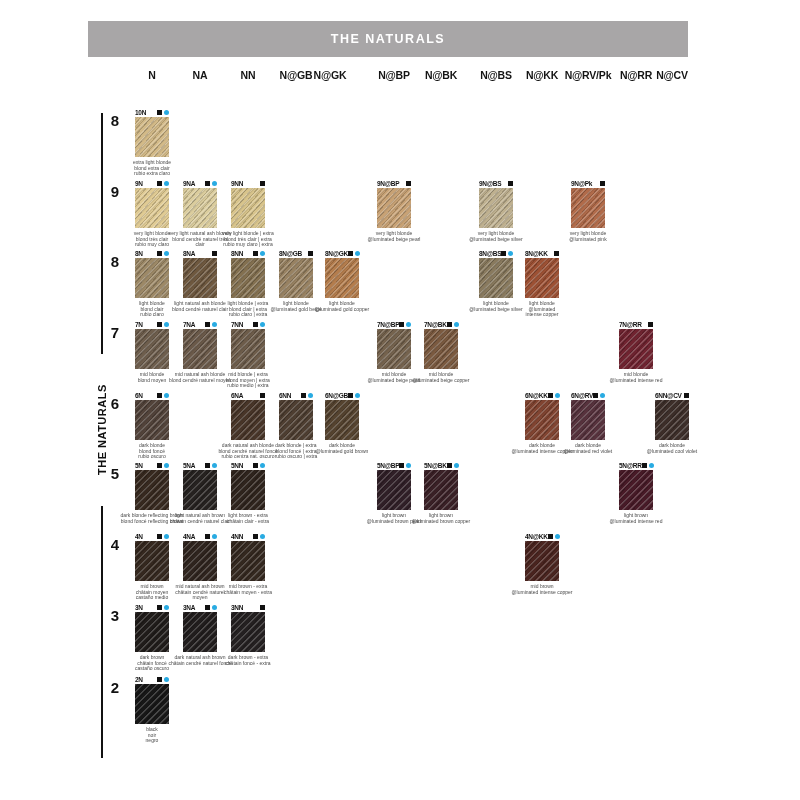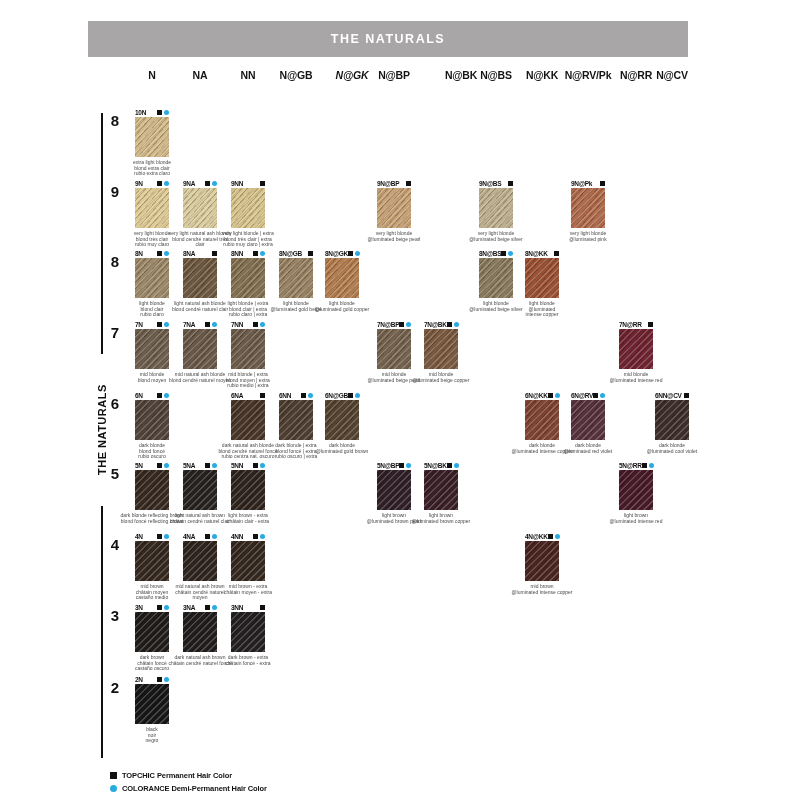--- a/index.html
+++ b/index.html
@@ -35,23 +35,23 @@
 
 <div class="page">
   <div class="titlebar">
     <span>THE NATURALS</span>
   </div>
   <div id="colheads">
       <div class="colhead" style="left: 117px;">N</div>
       <div class="colhead" style="left: 165px;">NA</div>
       <div class="colhead" style="left: 213px;">NN</div>
       <div class="colhead" style="left: 261px;">N@GB</div>
-      <div class="colhead" style="left: 317px; font-style: italic;">N@GK</div>
+      <div class="colhead" style="left: 295px;">N@GK</div>
       <div class="colhead" style="left: 359px;">N@BP</div>
-      <div class="colhead" style="left: 406px; padding-left: 20px;">N@BK</div>
+      <div class="colhead" style="left: 406px;">N@BK</div>
       <div class="colhead" style="left: 461px;">N@BS</div>
       <div class="colhead" style="left: 507px;">N@KK</div>
       <div class="colhead" style="left: 553px;">N@RV/Pk</div>
       <div class="colhead" style="left: 601px;">N@RR</div>
       <div class="colhead" style="left: 637px;">N@CV</div>
     </div>
   <div class="vline"></div>
   <div class="side-label">THE NATURALS</div>
   <div id="grid">
       <div class="level-num" style="top: 99px;">8</div>
@@ -551,23 +551,13 @@
           <span class="mk-ci"></span>
         </span>
       </div>
       <div class="chip" style="left: 135px; top: 671px; background-color: rgb(23, 23, 23);"></div>
       <div class="caption" style="left: 120px; top: 714px;">
         <div>black</div>
         <div>noir</div>
         <div>negro</div>
       </div>
     </div>
-  <div class="legend">
-    <div class="legend-item">
-      <span class="mk-sq"></span>
-      <span class="txt"><b>TOPCHIC</b>&nbsp;<span>Permanent Hair Color</span></span>
-    </div>
-    <div class="legend-item">
-      <span class="mk-ci"></span>
-      <span class="txt"><b>COLORANCE</b>&nbsp;<span>Demi-Permanent Hair Color</span></span>
-    </div>
-  </div>
 </div>
 
 </body></html>

